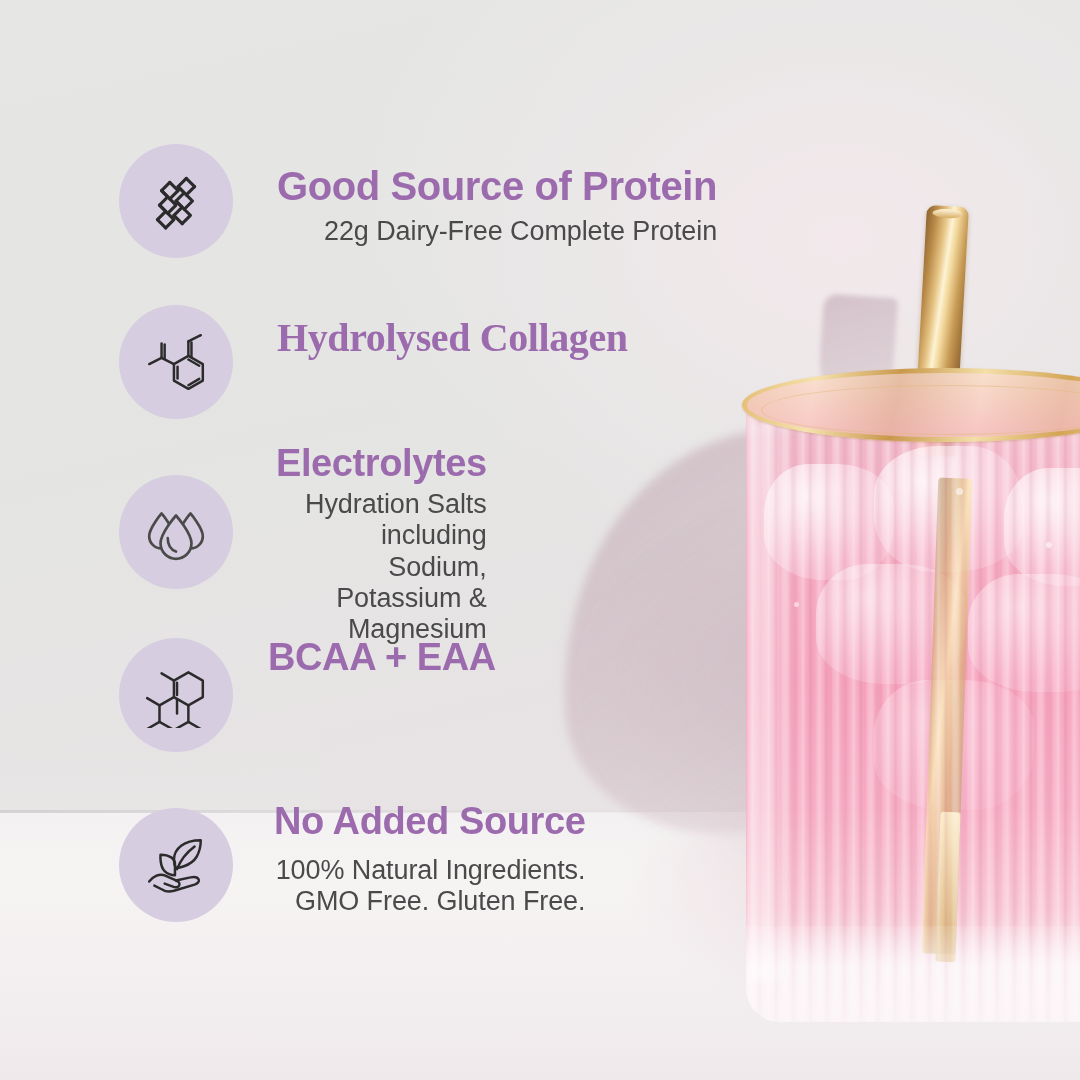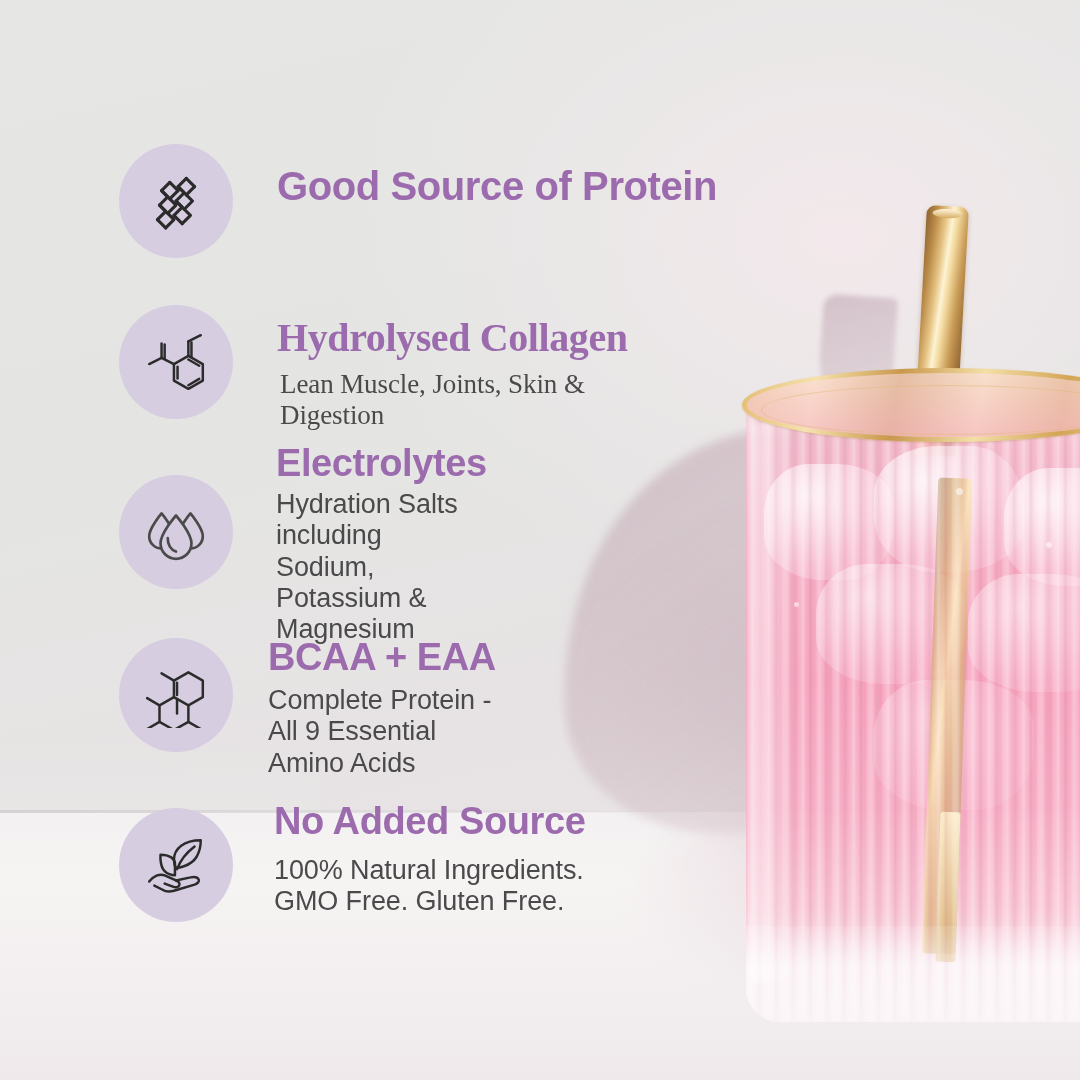--- a/index.html
+++ b/index.html
@@ -203,21 +203,21 @@
 
   .icon-circle {
     position:absolute;
     width:114px; height:114px;
     border-radius:50%;
     background:#d6cde0;
     display:flex; align-items:center; justify-content:center;
   }
   .icon-circle svg { width:66px; height:66px; display:block; }
 
-  .ftext { position:absolute; }
+  .ftext { position:absolute;text-align:right; }
   .ftitle {
     color:#9b6bae;
     font-weight:700;
     letter-spacing:-0.4px;
     white-space:nowrap;
     line-height:1.0;
   }
   .fsub {
     color:#4a4a4a;
     font-weight:400;
@@ -314,20 +314,21 @@
           <path d="M30 46 L38 38 L32 32 L40 24 L34 18 L42 10"></path>
           <path d="M38 54 L46 46 L40 40 L48 32 L42 26 L50 18"></path>
           <path d="M30 46 L38 54"></path>
           <path d="M32 32 L40 40"></path>
           <path d="M34 18 L42 26"></path>
           <path d="M42 10 L50 18"></path>
         </svg>
       </div>
       <div class="ftext">
         <div class="ftitle">Good Source of Protein</div>
+        <div class="fsub">22g Dairy-Free Complete Protein</div>
       </div>
     </div>
 
     <div class="feature" id="row1">
       <div class="icon-circle">
         <svg viewBox="0 0 64 64" fill="none" stroke="#2b2b2b" stroke-width="2.4" stroke-linecap="round" stroke-linejoin="round">
           <path d="M30 34 L30 50 L44 58 L58 50 L58 34 L44 26 Z"></path>
           <path d="M33.5 36.5 L33.5 48 "></path>
           <path d="M44 54.5 L54.5 48.4"></path>
           <path d="M54.5 35.6 L44 29.6"></path>
@@ -335,21 +336,20 @@
           <path d="M47 26.5 L47 13"></path>
           <path d="M44 12 L56 6"></path>
           <path d="M30 34 L18 28"></path>
           <path d="M18 28 L18 14"></path>
           <path d="M21 28.5 L21 15"></path>
           <path d="M18 28 L6 34"></path>
         </svg>
       </div>
       <div class="ftext">
         <div class="ftitle">Hydrolysed Collagen</div>
-        <div class="fsub">Lean Muscle, Joints, Skin &amp; Digestion</div>
       </div>
     </div>
 
     <div class="feature" id="row2">
       <div class="icon-circle">
         <svg viewBox="0 0 64 64" fill="none" stroke="#4a4a4a" stroke-width="2.6" stroke-linecap="round" stroke-linejoin="round">
           <path d="M18 14 C18 14 6 28 6 36 A12 12 0 0 0 30 36 C30 28 18 14 18 14 Z"></path>
           <path d="M46 14 C46 14 34 28 34 36 A12 12 0 0 0 58 36 C58 28 46 14 46 14 Z"></path>
           <path d="M32 16 C32 16 17 33 17 43 A15 15 0 0 0 47 43 C47 33 32 16 32 16 Z" fill="#d6cde0"></path>
           <path d="M24 38 C24 45 27 49 32 51"></path>
@@ -370,22 +370,20 @@
           <path d="M30 34 L16 42 L16 58 L30 66 L44 58 L44 42"></path>
           <path d="M33 36 L33 50"></path>
           <path d="M30 18 L18 11"></path>
           <path d="M16 42 L4 35"></path>
           <path d="M16 58 L4 65"></path>
           <path d="M44 58 L56 65"></path>
         </svg>
       </div>
       <div class="ftext">
         <div class="ftitle">BCAA + EAA</div>
-        <div class="fsub">Complete Protein - All 9 Essential
-Amino Acids</div>
       </div>
     </div>
 
     <div class="feature" id="row4">
       <div class="icon-circle">
         <svg viewBox="0 0 64 64" fill="none" stroke="#2b2b2b" stroke-width="2.4" stroke-linecap="round" stroke-linejoin="round">
           <path d="M56 8 C40 8 30 16 30 27 C30 32 32 35 32 35 C32 35 46 34 52 24 C56 17 56 8 56 8 Z"></path>
           <path d="M50 14 C42 20 36 28 33 36"></path>
           <path d="M17 22 C17 22 16 33 21 38 C25 42 31 42 31 42 L31 31 C31 26 26 22 17 22 Z"></path>
           <path d="M6 48 C10 43 16 40 21 42 L32 47 C35 48 36 50 35 52 C34 54 31 54 29 53 L21 50"></path>

